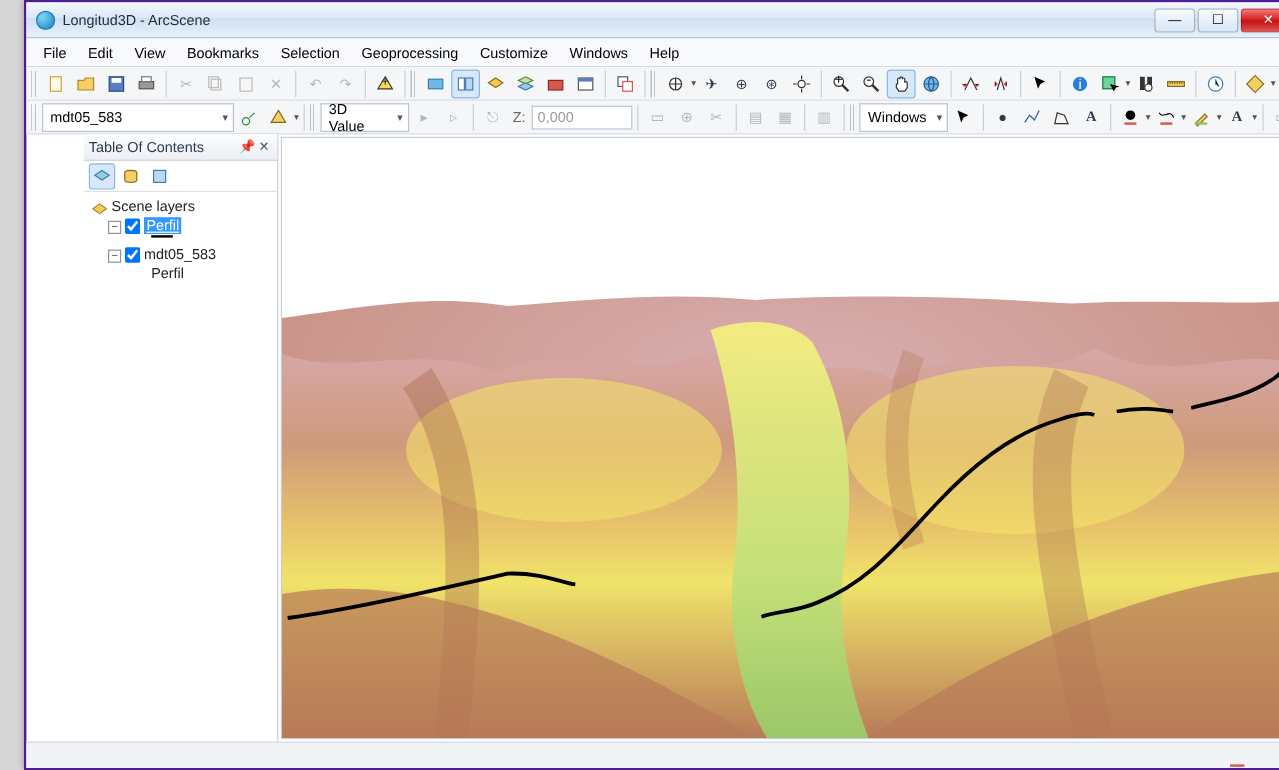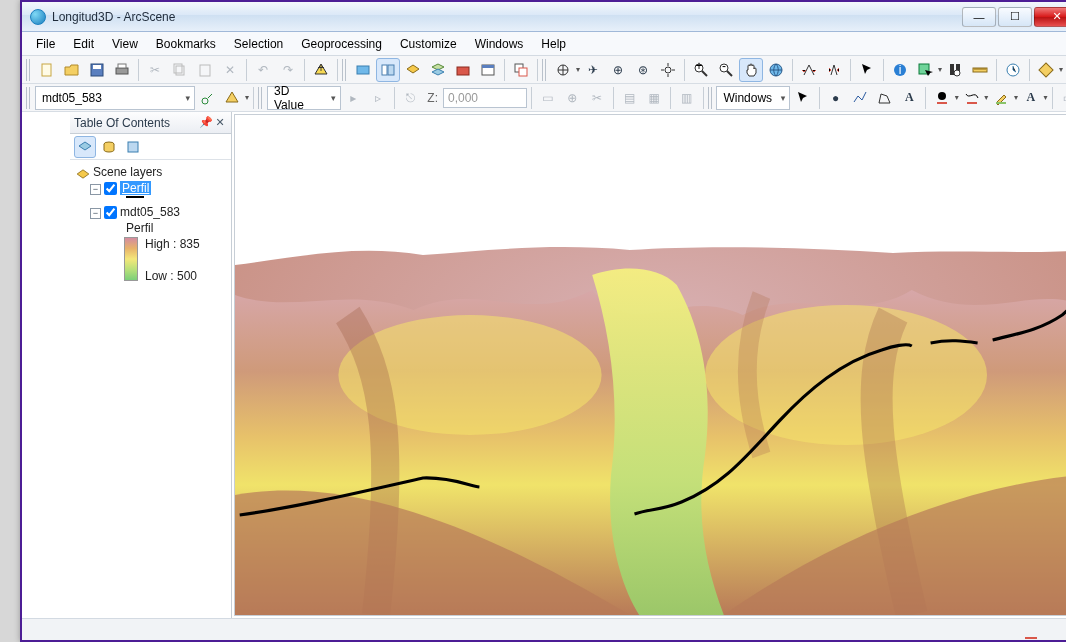--- a/index.html
+++ b/index.html
@@ -411,28 +411,20 @@
         <div class="perfil-sym"></div>
         <div style="height:6px"></div>
         <div class="tree-row indent-1">
           <span class="exp">−</span>
           <input type="checkbox" checked="" style="">
           <span>mdt05_583</span>
         </div>
         <div class="tree-row indent-3">
           <span>Perfil</span>
         </div>
-        <div class="tree-row indent-2" style="align-items:flex-start">
-          <div style="width:13px"></div>
-          <div class="ramp"></div>
-          <div style="display:flex;flex-direction:column;justify-content:space-between;height:46px;padding:0 0 0 4px">
-            <span>High : 835</span>
-            <span>Low : 500</span>
-          </div>
-        </div>
       </div>
     </div>
 
     <div class="viewport">
       <svg id="scene" viewBox="0 0 900 500" preserveAspectRatio="none">
         <defs>
           <linearGradient id="terr" x1="0" y1="0" x2="0" y2="1">
             <stop offset="0%" stop-color="#d7a7a9"></stop>
             <stop offset="25%" stop-color="#cf9a7a"></stop>
             <stop offset="45%" stop-color="#e7c16a"></stop>

